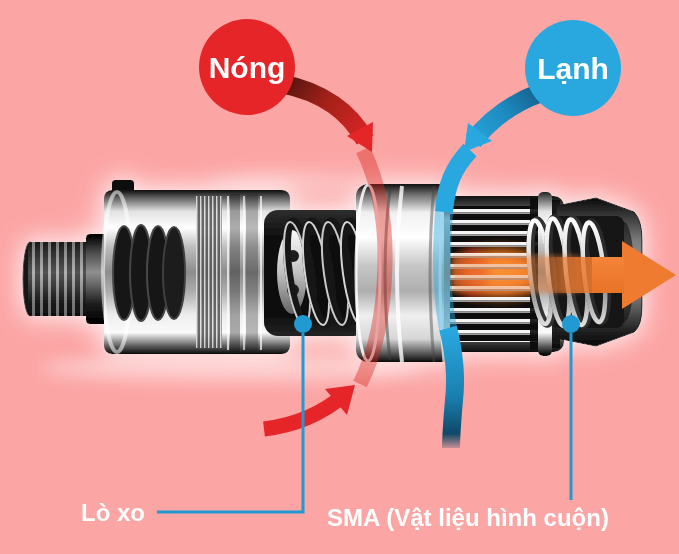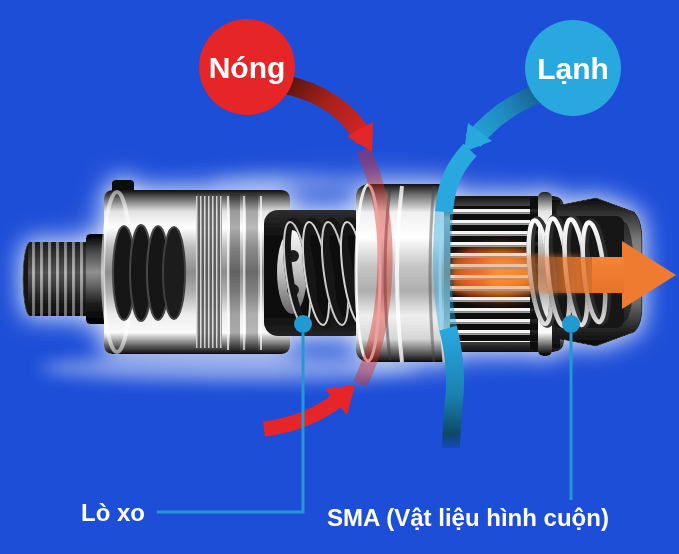--- a/index.html
+++ b/index.html
@@ -1,17 +1,17 @@
 <!DOCTYPE html>
 <html><head>
 <meta charset="utf-8">
 <style>
   html,body{margin:0;padding:0;background:#000;}
   .stage{
-    position:relative;width:679px;height:554px;background:#1d4ed8;overflow:hidden;
+    position:relative;width:679px;height:554px;background:#fca5a5;overflow:hidden;
     font-family:"Liberation Sans",sans-serif;
   }
   svg{display:block;}
   .bubble-text{font:700 30px "Liberation Sans",sans-serif;fill:#fff;}
   .part-text{font:700 24px "Liberation Sans",sans-serif;fill:#fff;}
 </style>
 </head>
 <body>
 
 <div class="stage">

